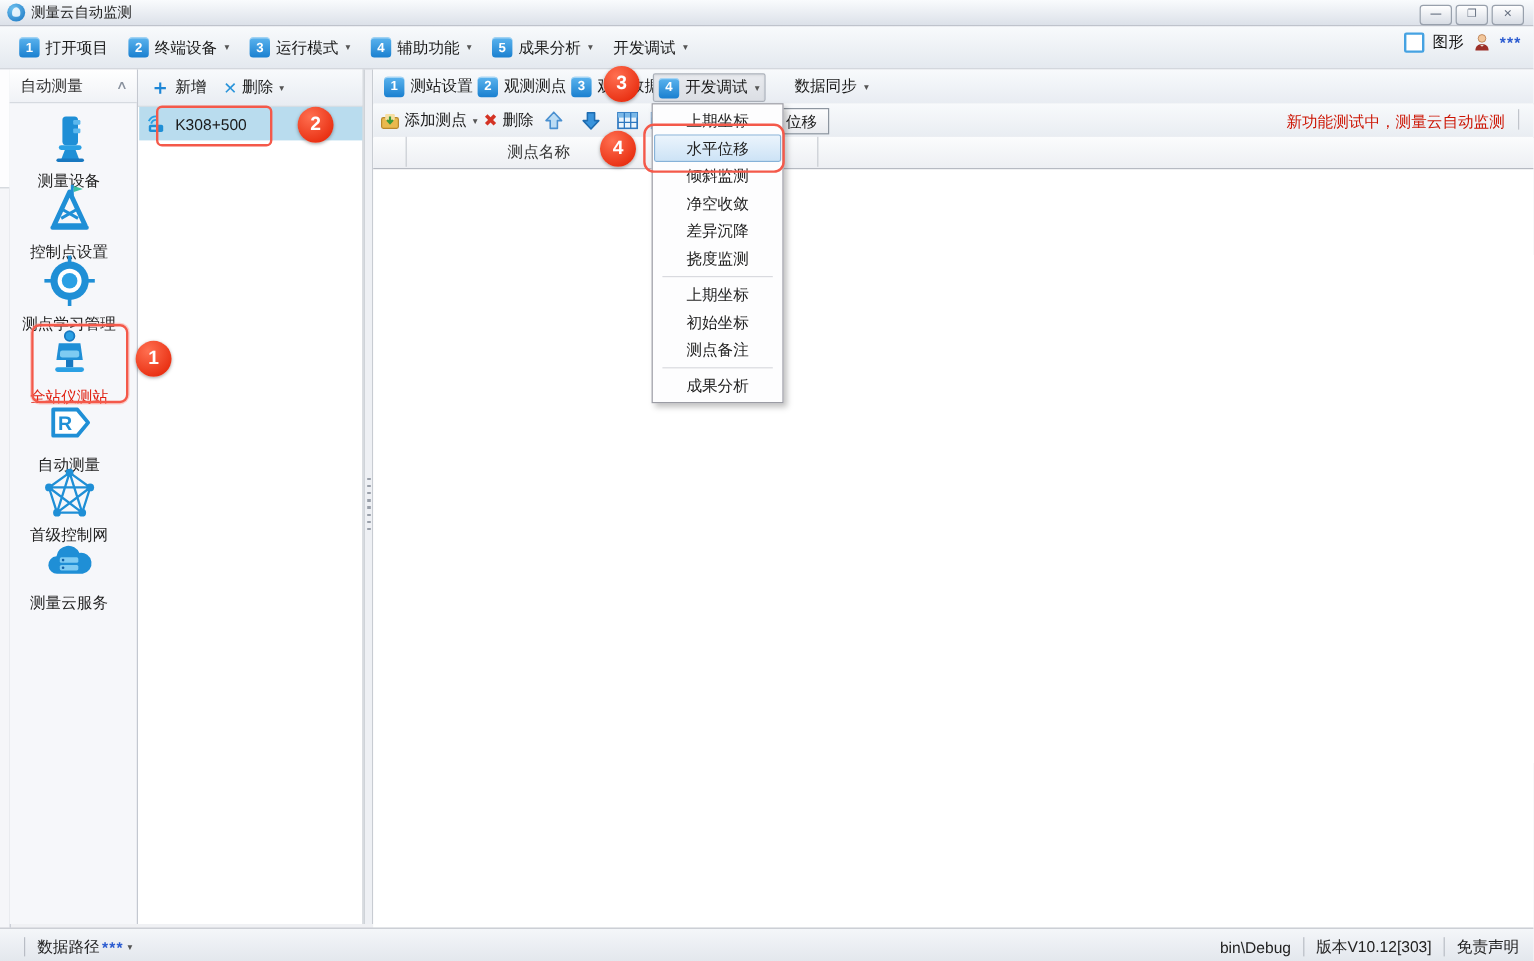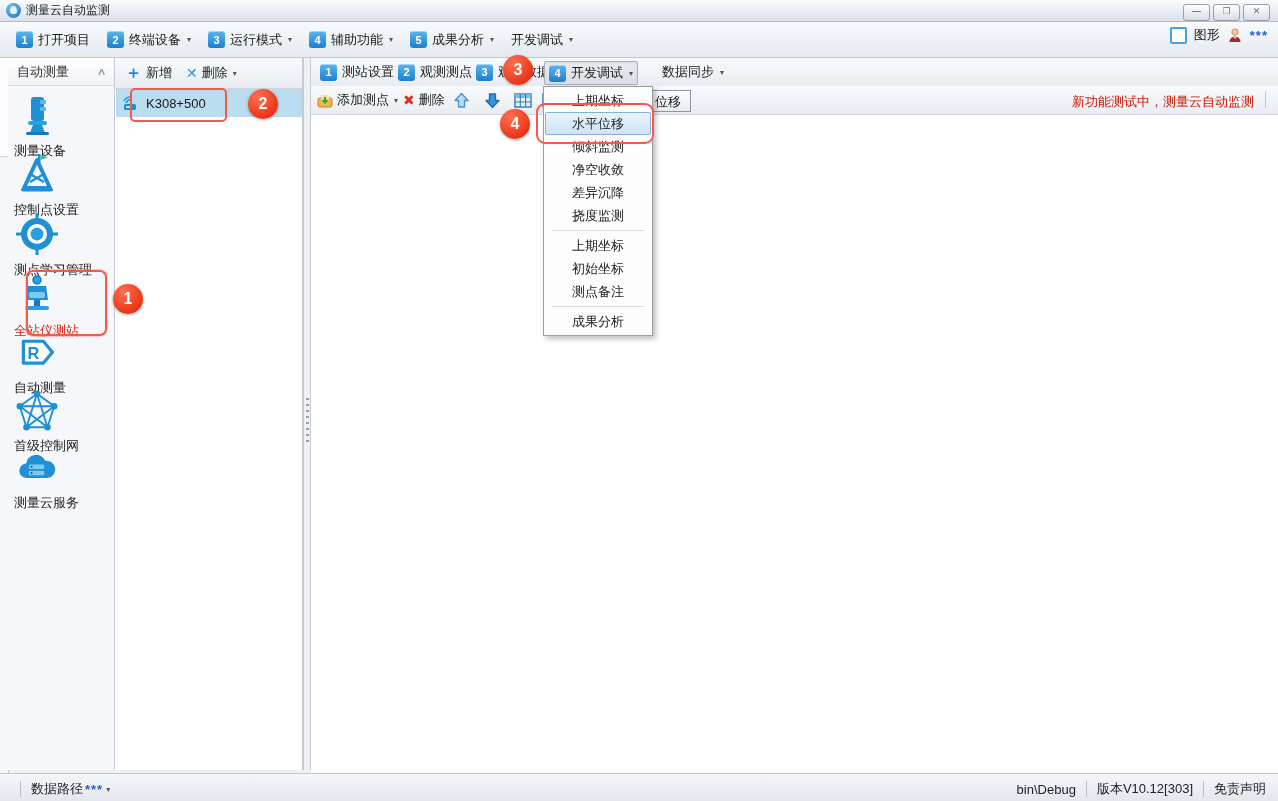--- a/index.html
+++ b/index.html
@@ -38,21 +38,21 @@
   
   .edgestrip{left:0;top:58px;width:8px;height:715px;background:#f5f6f9;border-right:1px solid #c4c8d0}
   .edgestrip .top{position:absolute;left:0;top:0;width:8px;height:98px;background:#fdfdfe;border-bottom:1px solid #cdd1d8}
 
   
   .sidepanel{left:8px;top:58px;width:107px;height:712px;background:#f6f7fa;
     border-right:1px solid #c4c8d0;box-sizing:border-box}
   .side-header{height:27px;background:linear-gradient(#ffffff,#f0f2f6);border-bottom:1px solid #d6dae0;
     display:flex;align-items:center;justify-content:space-between;padding:0 9px;color:#333}
   .chev{color:#8a929e;font-size:10px;transform:scaleX(1.4)}
-  .sideitem{position:absolute;left:14px;width:107px;}
+  .sideitem{position:absolute;left:4px;width:107px;text-align:center}
   .sideitem .lbl{display:block;margin-top:2px;color:#222;font-size:13px}
   .icon44{width:46px;height:44px;display:inline-block}
   .hl-box{position:absolute;left:26px;top:270px;width:77px;height:62px;border:2px solid #f4594a;
     border-radius:7px;box-shadow:0 0 0 1px rgba(255,160,150,.5);pointer-events:none}
   .red-label{color:#e01f10 !important}
 
   
   .listpanel{left:115px;top:58px;width:188px;height:712px;background:#fff;
     border-right:1px solid #c4c8d0;box-sizing:border-box}
   .list-toolbar{height:30px;background:linear-gradient(#f8fafc,#e8ecf2);border-bottom:1px solid #d2d6dc;
@@ -350,20 +350,30 @@
         <path d="M9 1 V14 M1 9 H17" stroke="#2e78c0" stroke-width="1.1"></path>
       </svg>
     </div>
     <div class="partialbtn">
       <span>位移</span>
     </div>
     <div class="notice">新功能测试中，测量云自动监测</div>
     <div class="vsep"></div>
   </div>
 
+  <div class="thead">
+    <div class="th" style="left:0;width:28px"></div>
+    <div class="th" style="left:28px;width:221px">
+      <span>测点名称</span>
+    </div>
+    <div class="th" style="left:249px;width:122px">
+      <span>归属测站</span>
+    </div>
+    <div class="th" style="left:371px;width:596px;border-right:none"></div>
+  </div>
 </div>
 
 <div class="abs ctxmenu">
   <div class="ctxitem">上期坐标</div>
   <div class="ctxitem hl">水平位移</div>
   <div class="ctxitem">倾斜监测</div>
   <div class="ctxitem">净空收敛</div>
   <div class="ctxitem">差异沉降</div>
   <div class="ctxitem">挠度监测</div>
   <div class="ctxsep"></div>

